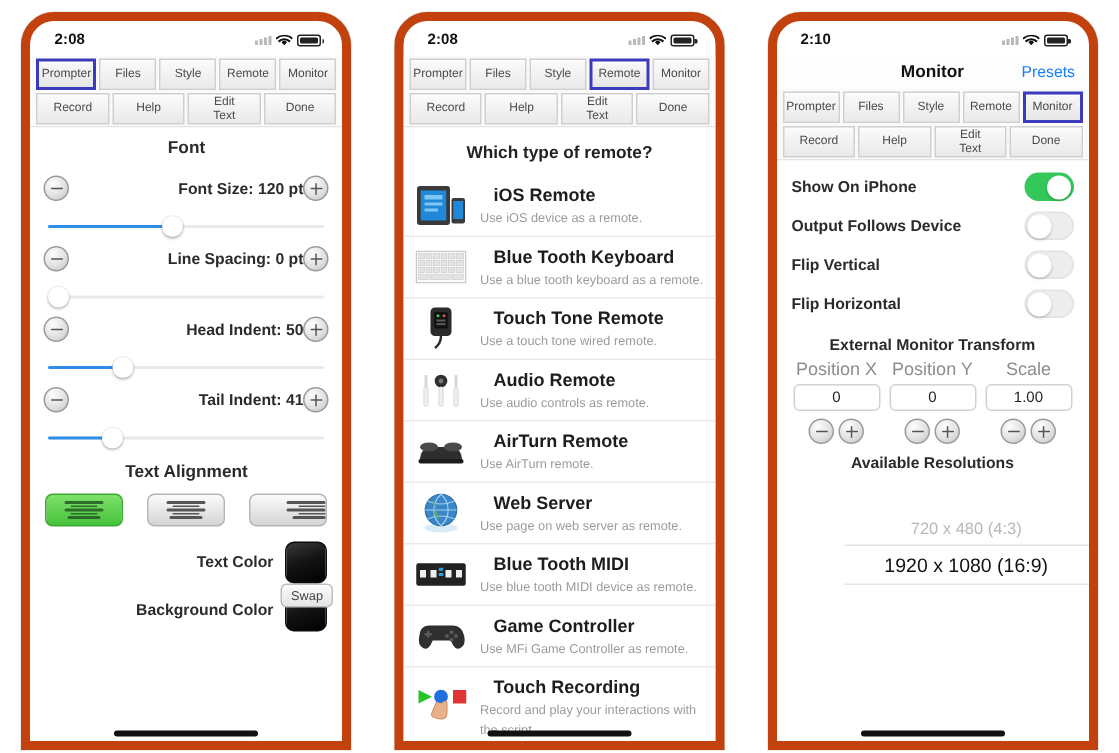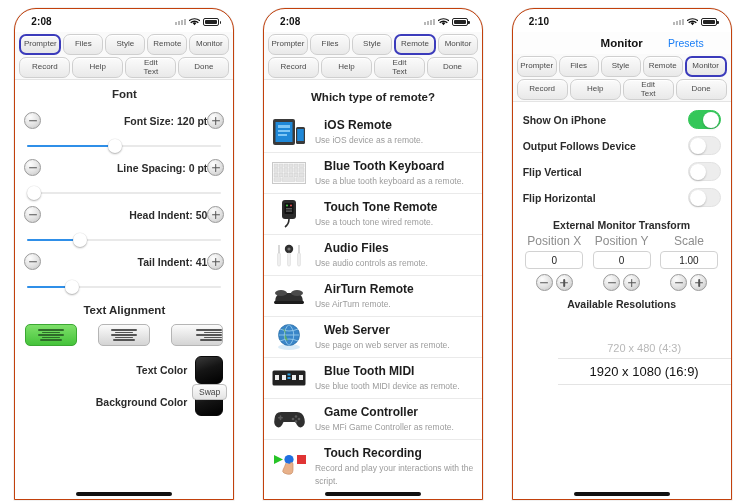--- a/index.html
+++ b/index.html
@@ -11,21 +11,21 @@
   }
   .stage { display: flex; width: 746px; height: 502px; }
   .phone-slot { width: 248.67px; height: 502px; position: relative; display: flex; justify-content: center; }
 
   .phone {
     position: relative;
     width: 220px;
     height: 492px;
     margin-top: 8px;
     background: #fff;
-    border: 1px solid #c2410c;
+    border: 6px solid #c2410c;
     border-radius: 22px 22px 0 0;
     overflow: hidden;
     box-shadow: 0 0 0 0.5px #e3e3e3;
   }
 
   
   .statusbar {
     height: 23px; display: flex; align-items: center;
     justify-content: space-between; padding: 2px 14px 0 16px;
     font-size: 10px; font-weight: bold; color: #111;
@@ -41,30 +41,30 @@
   .batt { width: 16px; height: 8px; border: 1px solid #222; border-radius: 2px; position: relative; padding: 1px; }
   .batt::after { content:""; position:absolute; right:-3px; top:2.5px; width:1.5px; height:3px; background:#222; border-radius:0 1px 1px 0; }
   .batt i { display:block; width: 100%; height: 100%; background: #222; border-radius: 1px; }
 
   
   .navbar {
     height: 22px; position: relative; display: flex; align-items: center;
     justify-content: center; background: #fdfdfd;
   }
   .navbar .title { font-size: 11.5px; font-weight: bold; color: #111; }
-  .navbar .right-link { position: absolute; right: 27px; font-size: 10.5px; color: #1a7ef5; }
+  .navbar .right-link { position: absolute; right: 9px; font-size: 10.5px; color: #1a7ef5; }
 
   
   .toolbar { padding: 1px 2px 0 2px; background: #fafafa; }
   .trow { display: flex; gap: 2px; padding: 1px 2px; }
   .tbtn {
     flex: 1; height: 21px; display: flex; align-items: center; justify-content: center;
     text-align: center; font-size: 8px; color: #4a4a4a; line-height: 1.05;
     background: linear-gradient(#fbfbfb, #e9e9e9);
-    border: 1px solid #cfcfcf; border-radius: 7px;
+    border: 1px solid #cfcfcf; border-radius: 0;
     box-shadow: inset 0 1px 0 #fff;
   }
   .tbtn.sel { border: 2px solid #3b3bbb; background: linear-gradient(#f8f8f8,#e6e6e6); }
 
   
   .content { background: #fff; height: calc(100% - 70px); overflow: hidden; position: relative; }
   .content.with-nav { height: calc(100% - 92px); }
   .sep { height: 1px; background: #e4e4e4; }
 
   
@@ -440,21 +440,21 @@
               <circle cx="16" cy="8" r="4.2" fill="#2f2f2f"></circle>
                 <circle cx="16" cy="8" r="1.6" fill="#777"></circle>
               <rect x="14.6" y="12" width="2.8" height="13" rx="1.2" fill="#f0f0f0" stroke="#cfcfcf" stroke-width="0.5"></rect>
               <path d="M6 4 v8" stroke="#d8d8d8" stroke-width="2"></path>
               <rect x="4.6" y="12" width="2.8" height="13" rx="1.2" fill="#f0f0f0" stroke="#cfcfcf" stroke-width="0.5"></rect>
               <path d="M26 4 v8" stroke="#d8d8d8" stroke-width="2"></path>
               <rect x="24.6" y="12" width="2.8" height="13" rx="1.2" fill="#f0f0f0" stroke="#cfcfcf" stroke-width="0.5"></rect>
             </svg>
           </div>
           <div class="txt">
-            <div class="t1">Audio Files</div>
+            <div class="t1">Audio Remote</div>
             <div class="t2">Use audio controls as remote.</div>
           </div>
         </div>
 
         <div class="lrow">
           <div class="ico">
             <svg width="34" height="20" viewBox="0 0 34 20">
               <path d="M3 16 Q3 8 10 7 L24 7 Q31 8 31 16 Z" fill="#2e2e2e"></path>
               <ellipse cx="9" cy="7" rx="6" ry="3" fill="#4a4a4a"></ellipse>
               <ellipse cx="25" cy="7" rx="6" ry="3" fill="#4a4a4a"></ellipse>

